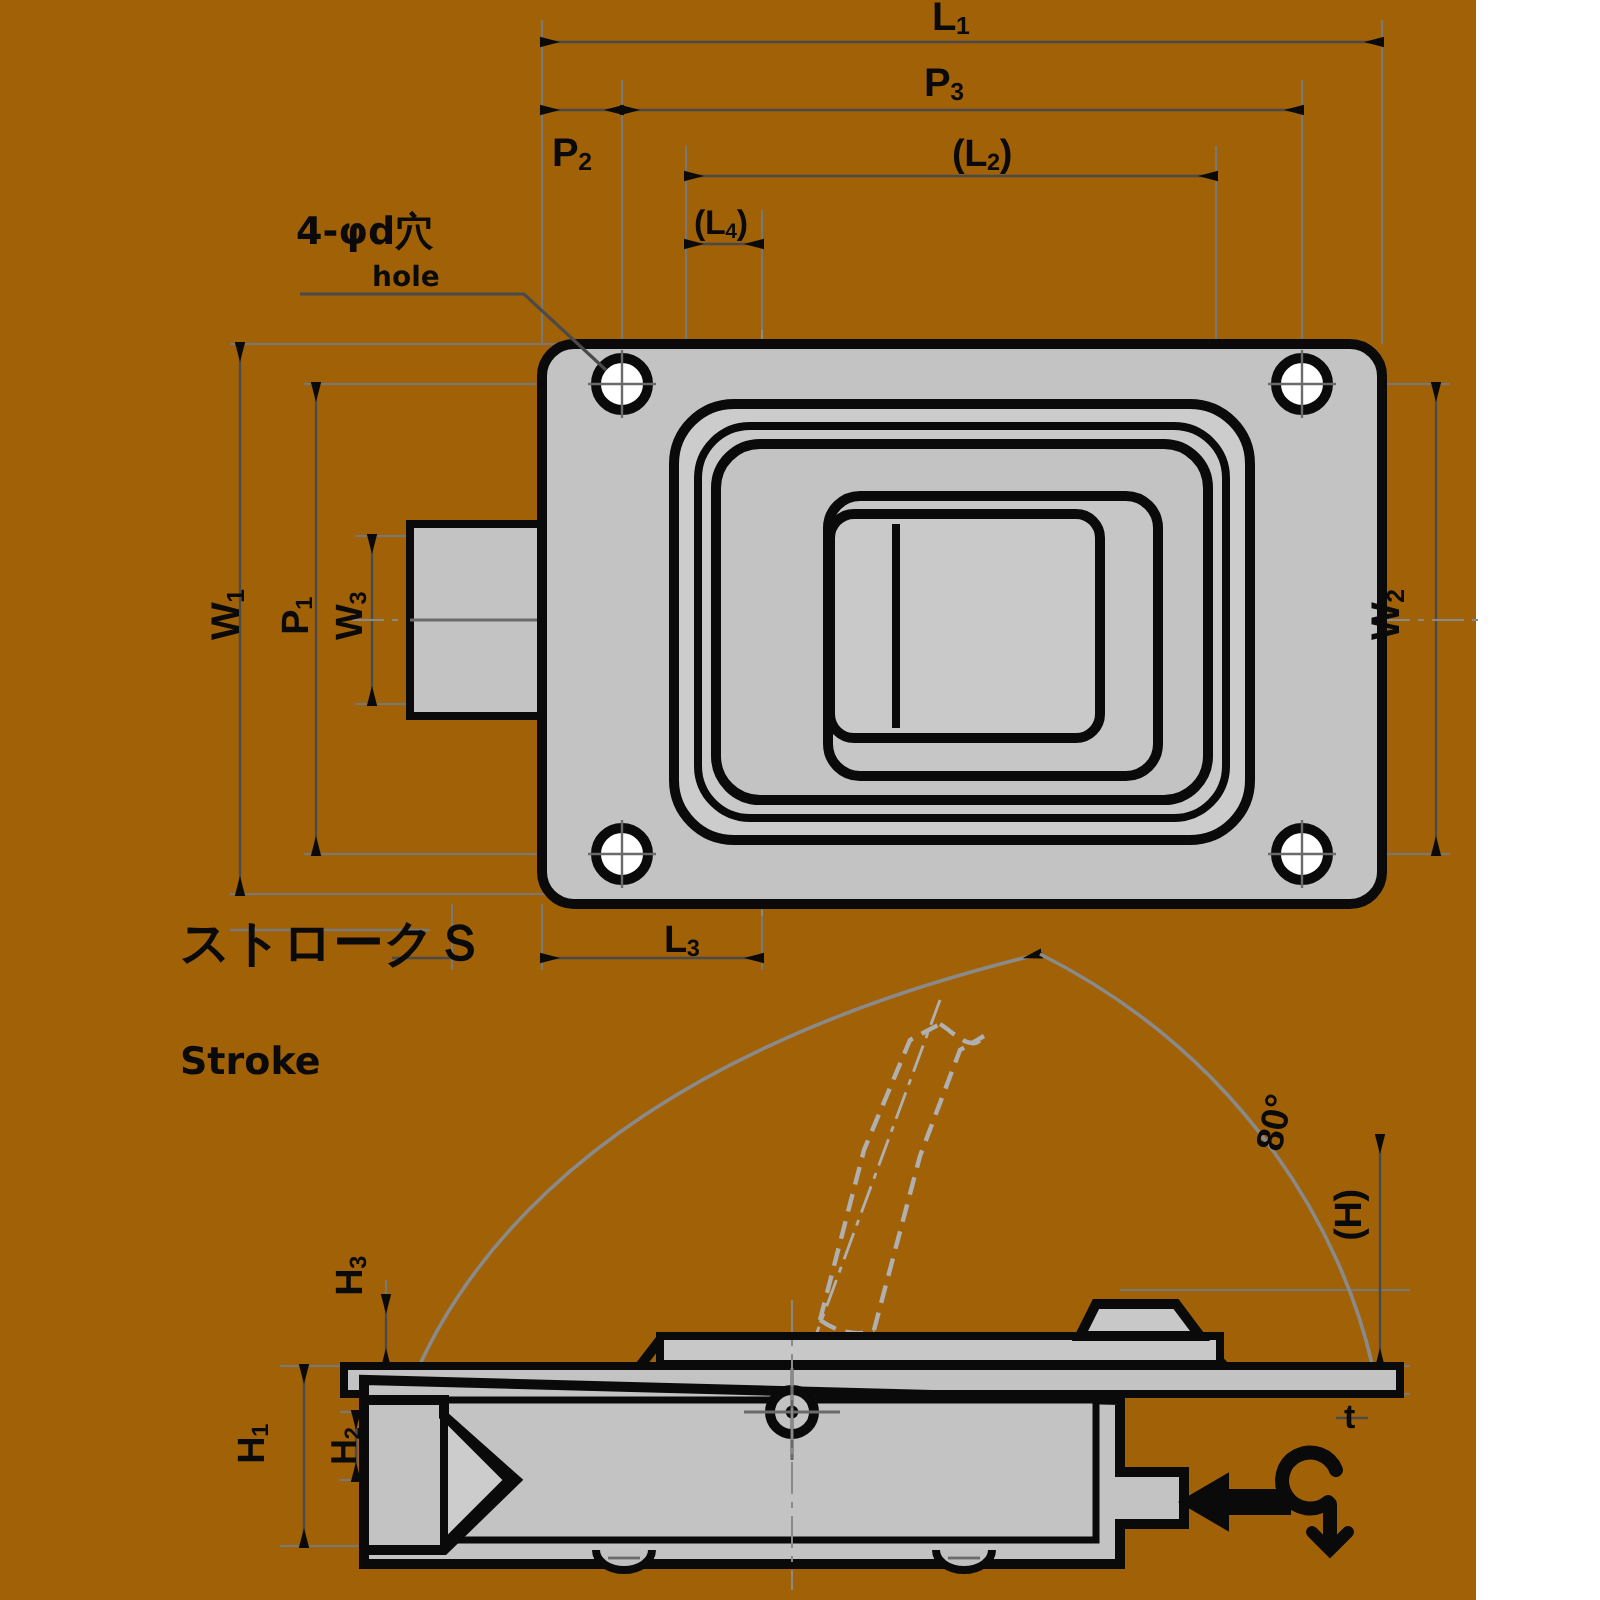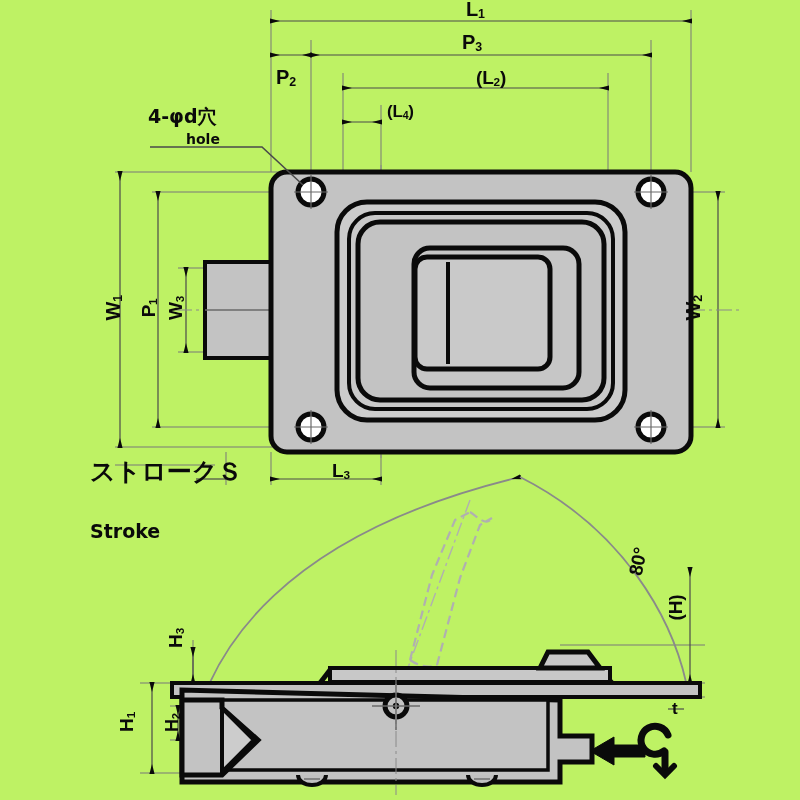--- a/index.html
+++ b/index.html
@@ -1,21 +1,21 @@
 <!DOCTYPE html>
 <html><head>
 <meta charset="utf-8">
 <title>Latch Technical Drawing</title>
 <style>
   html,body{margin:0;padding:0;background:#ffffff;}
   body{
     font-family:"Liberation Sans","DejaVu Sans",sans-serif;
     width:800px;height:800px;overflow:hidden;
   }
-  #stage{position:relative;width:800px;height:800px;background:#bef264;}
+  #stage{position:relative;width:738px;height:800px;background:#a16207;}
   svg#drawing{position:absolute;left:0;top:0;width:800px;height:800px;display:block;}
 
   
   .dimlbl{
     position:absolute;
     font-family:"Liberation Sans","DejaVu Sans",sans-serif;
     font-weight:bold;
     color:#0a0a0a;
     white-space:nowrap;
     line-height:1;
@@ -250,21 +250,21 @@
   </div>
 
   <div class="dimlbl sz20" style="left:462px;top:32px;">
     <span>P</span><sub>3</sub>
   </div>
 
   <div class="dimlbl sz19" style="left:476px;top:68px;text-align:center;">
     <span>(L</span><sub>2</sub><span>)</span>
   </div>
 
-  <div class="dimlbl sz17" style="left:347px;top:103px;margin-left:40px;">
+  <div class="dimlbl sz17" style="left:347px;top:103px;">
     <span>(L</span><sub>4</sub><span>)</span>
   </div>
 
   <div class="callout" style="left:148px;top:106px;font-size:19px;text-align:right;">
     <span class="jp">4-φd穴</span>
   </div>
   <div class="callout" style="left:186px;top:131px;font-size:14px;">
     <span>hole</span>
   </div>
 

